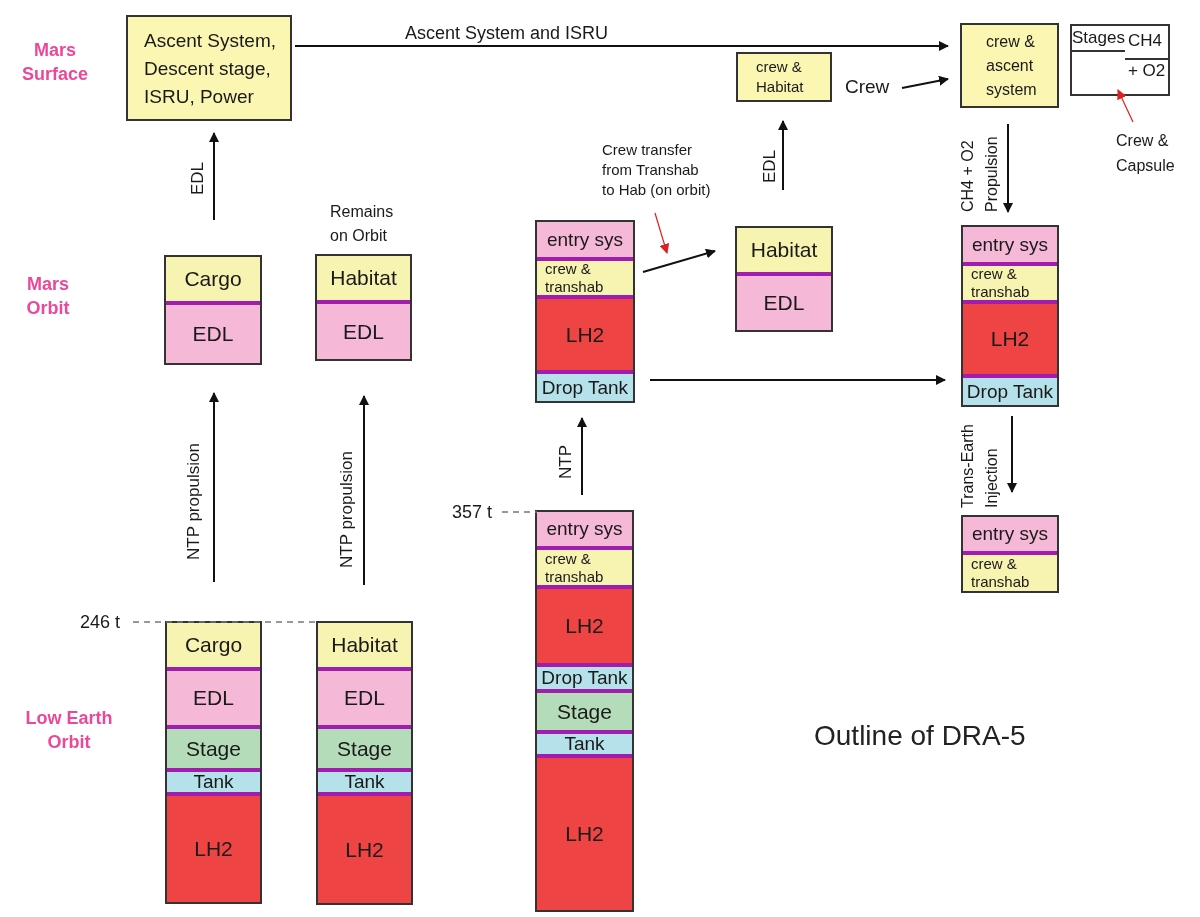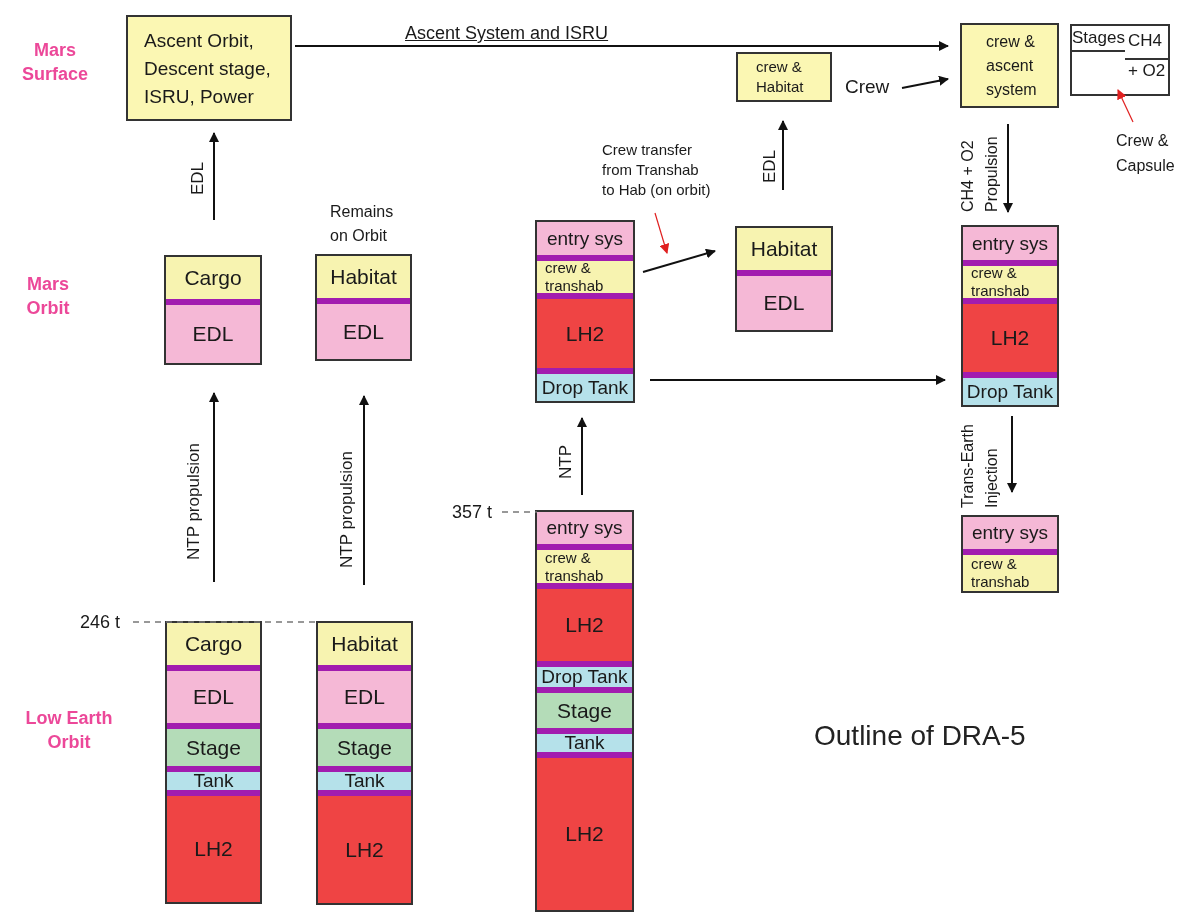--- a/index.html
+++ b/index.html
@@ -2,21 +2,21 @@
 <html><head>
   <meta charset="utf-8">
   <style>
     html, body { margin: 0; padding: 0; background: #ffffff; }
     body { width: 1200px; height: 917px; position: relative; overflow: hidden;
            font-family: "Liberation Sans", "DejaVu Sans", sans-serif; color: #1a1a1a; }
     .region { position: absolute; color: #ec4899; font-weight: bold; font-size: 18px;
               text-align: center; line-height: 24px; width: 110px; }
     .box { position: absolute; border: 2px solid #333; box-sizing: border-box; background: #fbf7b3; }
     .stack { position: absolute; border: 2px solid #333; box-sizing: border-box; display: flex; flex-direction: column; }
-    .seg { border-bottom: 6px solid #a21caf; display: flex; align-items: center; justify-content: center;
+    .seg { border-bottom: 4px solid #a21caf; display: flex; align-items: center; justify-content: center;
            text-align: center; font-size: 21px; box-sizing: border-box; }
     .seg:last-child { border-bottom: none; }
     .seg.small { font-size: 15px; line-height: 18px; justify-content: flex-start; padding-left: 8px; text-align: left; }
     .seg.mid { font-size: 19px; }
     .yellow { background: #f7f3b0; }
     .pink { background: #f5b8d6; }
     .green { background: #b4dcb8; }
     .cyan { background: #b5e1ea; }
     .peach { background: #ef4444; }
     .txt { position: absolute; font-size: 18px; line-height: 22px; }
@@ -39,26 +39,26 @@
 <div class="region" style="left:-7px; top:272px;">
   <div>Mars</div>
   <div>Orbit</div>
 </div>
 <div class="region" style="left:14px; top:706px;">
   <div>Low Earth</div>
   <div>Orbit</div>
 </div>
 
 <div class="box" style="left:126px; top:15px; width:166px; height:106px; padding:10px 0 0 16px; font-size:19px; line-height:28px;">
-  <div>Ascent Orbit,</div>
+  <div>Ascent System,</div>
   <div>Descent stage,</div>
   <div>ISRU, Power</div>
 </div>
 
-<div class="txt" style="left:405px; top:22px; font-size:18px;text-decoration:underline;">
+<div class="txt" style="left:405px; top:22px; font-size:18px;">
   <div>Ascent System and ISRU</div>
 </div>
 
 <div class="box" style="left:736px; top:52px; width:96px; height:50px; font-size:15px; line-height:20px; padding:3px 0 0 18px;">
   <div>crew &amp;</div>
   <div>Habitat</div>
 </div>
 
 <div class="txt" style="left:845px; top:76px; font-size:19px;">Crew</div>
 

